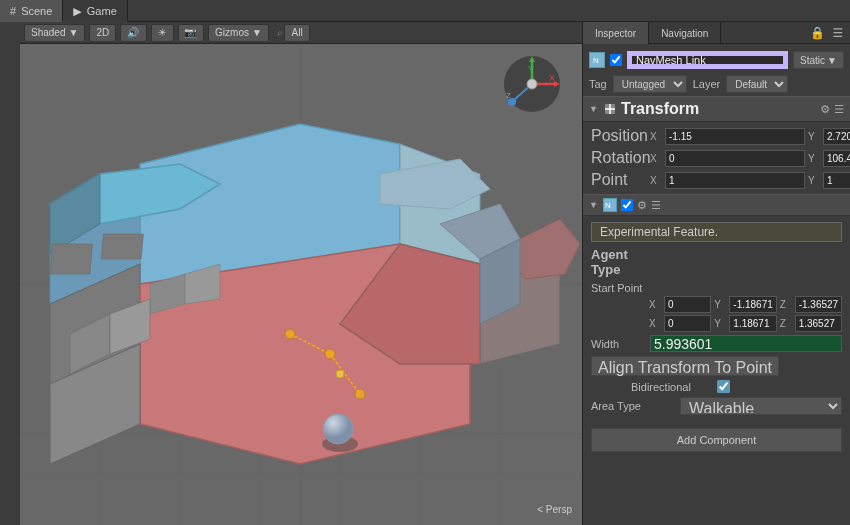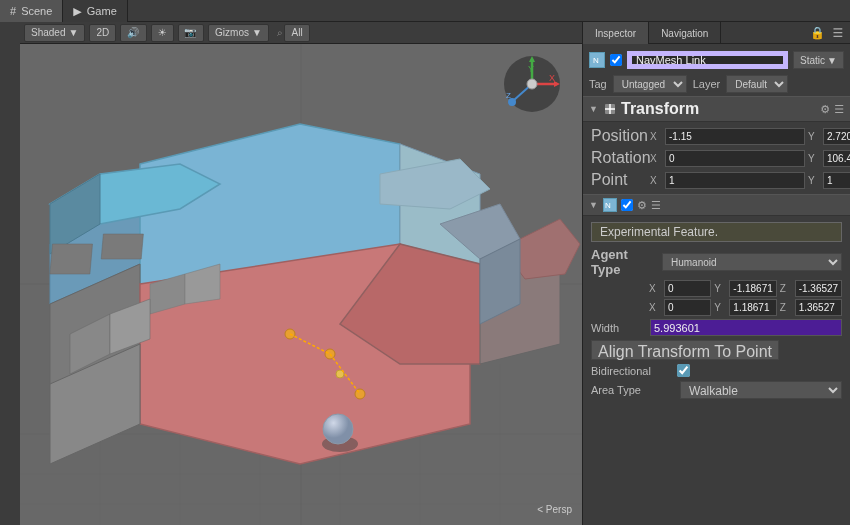--- a/index.html
+++ b/index.html
@@ -275,25 +275,25 @@
       background: #2a2a2a;
       border: 1px solid #555;
       color: #eee;
       padding: 1px 3px;
       font-size: 10px;
       height: 17px;
       min-width: 40px;
     }
     .prop-input-full {
       flex: 1;
-      background: #4c1d95;
+      background: #14532d;
       border: 1px solid #555;
       color: #eee;
       padding: 1px 3px;
-      font-size: 11px;
+      font-size: 14px;
       height: 17px;
     }
 
     
     .script-header {
       display: flex;
       align-items: center;
       padding: 3px 6px;
       background: #4a4a4a;
       border-top: 1px solid #555;
@@ -385,20 +385,21 @@
       flex: 1;
       text-align: center;
     }
 
     
     .bi-row {
       display: flex;
       align-items: center;
       padding: 2px 8px;
       gap: 6px;
+      margin-left: 40px;
     }
     .bi-label {
       color: #bbb;
       font-size: 11px;
       width: 80px;
     }
     .bi-checkbox {
       width: 13px;
       height: 13px;
       accent-color: #5a9ab5;
@@ -414,21 +415,21 @@
     .area-label {
       color: #bbb;
       font-size: 11px;
       width: 65px;
     }
     .area-select {
       flex: 1;
       background: #555;
       border: 1px solid #444;
       color: #ccc;
-      font-size: 12px;
+      font-size: 16px;
       padding: 1px 4px;
       height: 18px;
     }
 
     
     .add-component-area {
       padding: 8px;
       text-align: center;
     }
     .add-component-btn {
@@ -715,25 +716,25 @@
       </div>
 
       <div class="component-body">
 
         <div class="experimental-banner">
           <span>Experimental Feature.</span>
         </div>
 
         <div class="agent-row">
           <span class="agent-label">Agent Type</span>
-          <select class="agent-select">
-            <option>Humanoid</option>
-          </select>
-        </div>
-
+        </div>
+
+        <div class="section-label">
+          <span>Start Point</span>
+        </div>
         <div class="point-row">
           <span style="width:55px;flex-shrink:0;"></span>
           <span class="axis-label">X</span>
           <input type="text" class="prop-input" value="0" style="">
           <span class="axis-label">Y</span>
           <input type="text" class="prop-input" value="-1.18671" style="">
           <span class="axis-label">Z</span>
           <input type="text" class="prop-input" value="-1.36527" style="">
         </div>
 
@@ -762,16 +763,19 @@
         </div>
 
         <div class="area-row">
           <span class="area-label">Area Type</span>
           <select class="area-select">
             <option>Walkable</option>
           </select>
         </div>
       </div>
 
+      <div class="add-component-area">
+        <button class="add-component-btn">Add Component</button>
+      </div>
 
     </div>
   </div>
 </div>
 
 </body></html>

